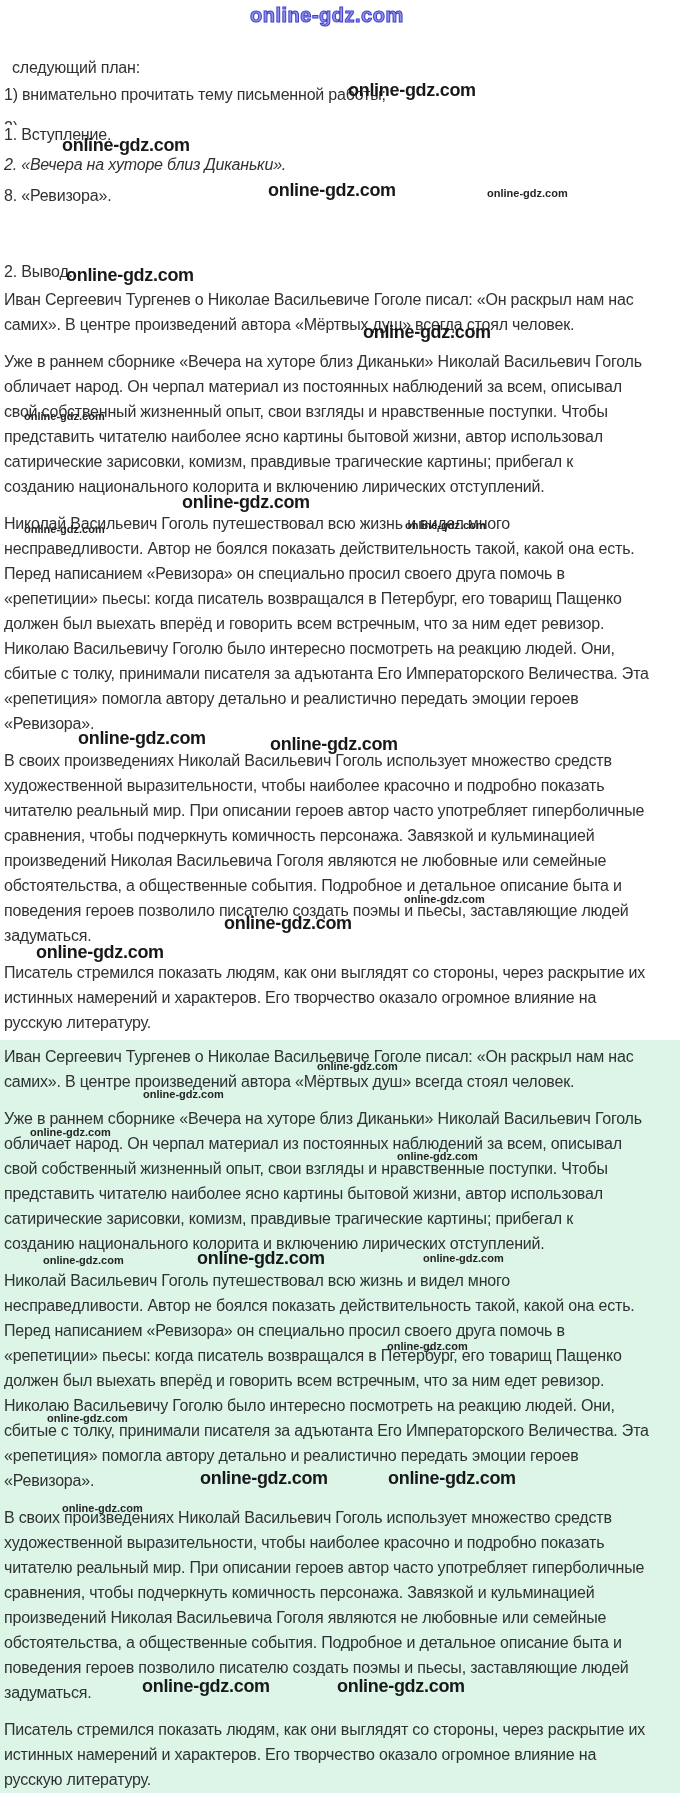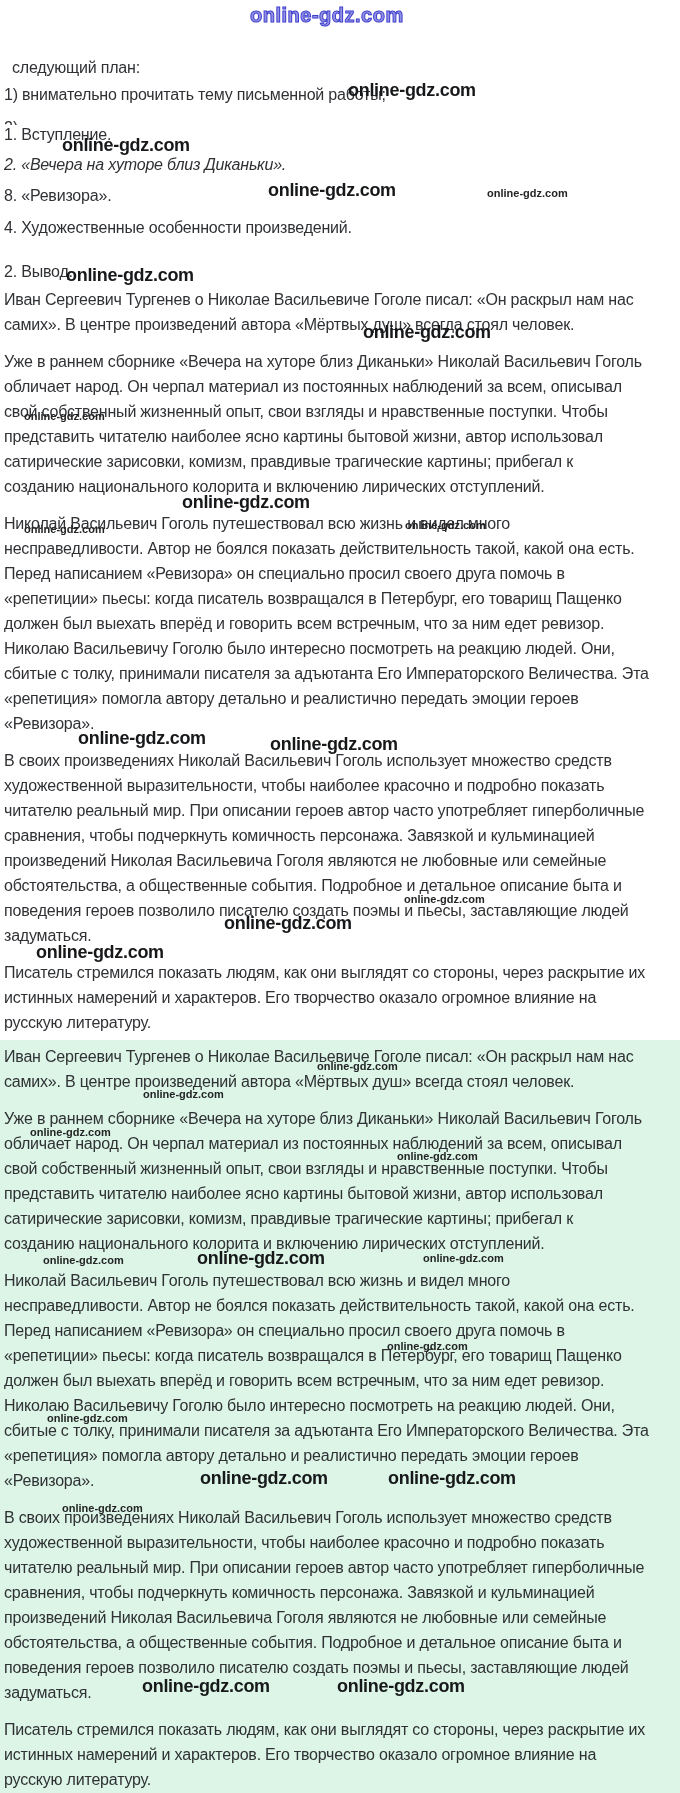--- a/index.html
+++ b/index.html
@@ -72,21 +72,20 @@
     <div class="text-line" style="left: 12px; top: 59px;">следующий план:</div>
     <div class="text-line" style="left: 4px; top: 86px;">1) внимательно прочитать тему письменной работы;</div>
     <div class="wm-bold" style="left: 348px; top: 80px;">online-gdz.com</div>
     <div class="text-line-clipped" style="left: 4px; top: 119px;">2)</div>
     <div class="text-line" style="left: 4px; top: 126px;">1. Вступление.</div>
     <div class="wm-bold" style="left: 62px; top: 135px;">online-gdz.com</div>
     <div class="text-line" style="left: 4px; top: 156px; font-style: italic;">2. «Вечера на хуторе близ Диканьки».</div>
     <div class="text-line" style="left: 4px; top: 187px;">8. «Ревизора».</div>
     <div class="wm-bold" style="left: 268px; top: 180px;">online-gdz.com</div>
     <div class="wm-small" style="left: 487px; top: 187px;">online-gdz.com</div>
-    <div class="text-line" style="left: 4px; top: 219px;">4. Художественные особенности произведений.</div>
     <div class="text-line" style="left: 4px; top: 263px;">2. Вывод.</div>
     <div class="wm-bold" style="left: 66px; top: 265px;">online-gdz.com</div>
     <div class="text-line" style="left: 4px; top: 291px;">Иван Сергеевич Тургенев о Николае Васильевиче Гоголе писал: «Он раскрыл нам нас</div>
     <div class="text-line" style="left: 4px; top: 316px;">самих». В центре произведений автора «Мёртвых душ» всегда стоял человек.</div>
     <div class="wm-bold" style="left: 363px; top: 322px;">online-gdz.com</div>
     <div class="text-line" style="left: 4px; top: 353px;">Уже в раннем сборнике «Вечера на хуторе близ Диканьки» Николай Васильевич Гоголь</div>
     <div class="text-line" style="left: 4px; top: 378px;">обличает народ. Он черпал материал из постоянных наблюдений за всем, описывал</div>
     <div class="text-line" style="left: 4px; top: 403px;">свой собственный жизненный опыт, свои взгляды и нравственные поступки. Чтобы</div>
     <div class="wm-small" style="left: 24px; top: 410px;">online-gdz.com</div>
     <div class="text-line" style="left: 4px; top: 428px;">представить читателю наиболее ясно картины бытовой жизни, автор использовал</div>

